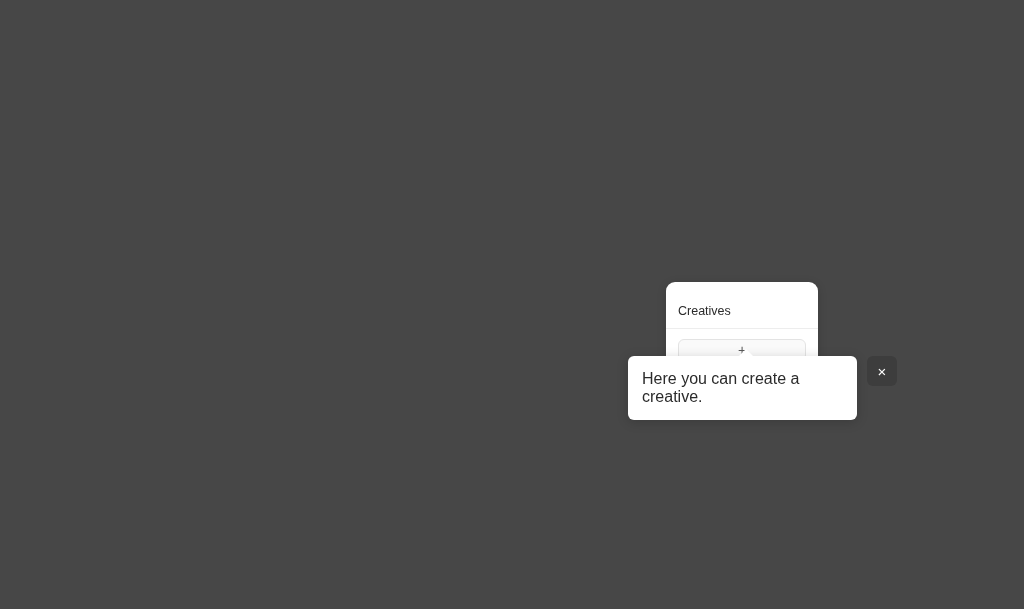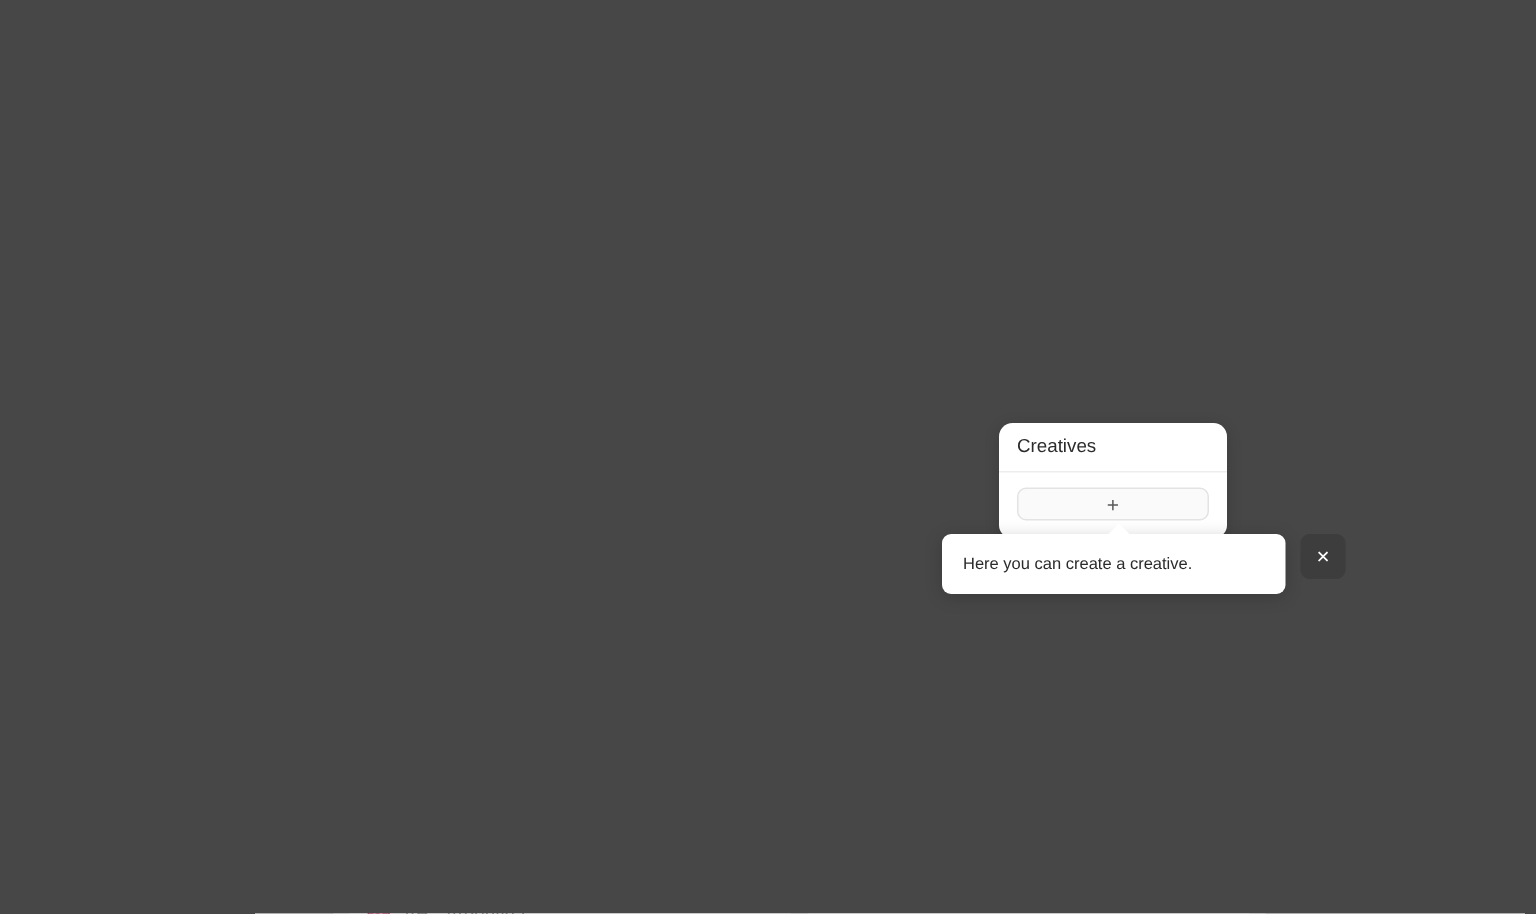--- a/index.html
+++ b/index.html
@@ -261,21 +261,21 @@
     left: 666px; top: 282px;
     width: 152px;
     background: #ffffff;
     border-radius: 9px;
     box-shadow: 0 2px 10px rgba(0,0,0,0.16);
     z-index: 60;
     overflow: hidden;
   }
   .creatives-head {
     font-size: 12.5px; color: #2b2b2b;
-    padding: 8px 12px 10px;
+    padding: 22px 12px 10px;
     border-bottom: 1px solid #ededed;
   }
   .creatives-body { padding: 10px 12px 12px; }
   .add-creative-btn {
     width: 100%; height: 22px;
     border: 1px solid #e3e3e3; border-radius: 6px;
     background: #fafafa; color: #5a5a5a;
     font-size: 14px; line-height: 1; cursor: pointer;
     display: flex; align-items: center; justify-content: center;
     font-family: inherit;
@@ -293,21 +293,21 @@
   }
   .tooltip::before {
     content: "";
     position: absolute;
     top: -7px; left: 110px;
     width: 0; height: 0;
     border-left: 8px solid transparent;
     border-right: 8px solid transparent;
     border-bottom: 8px solid #ffffff;
   }
-  .tooltip-text { font-size: 11px; color: #2b2b2b; }
+  .tooltip-text { font-size: 16px; color: #2b2b2b; }
   .tooltip-count { font-size: 12.5px; color: #2b2b2b; margin-top: 16px; }
 
   .tooltip-close {
     position: absolute;
     left: 867px; top: 356px;
     width: 30px; height: 30px;
     border-radius: 6px;
     background: #3d3d3d;
     color: #ffffff;
     z-index: 60;

